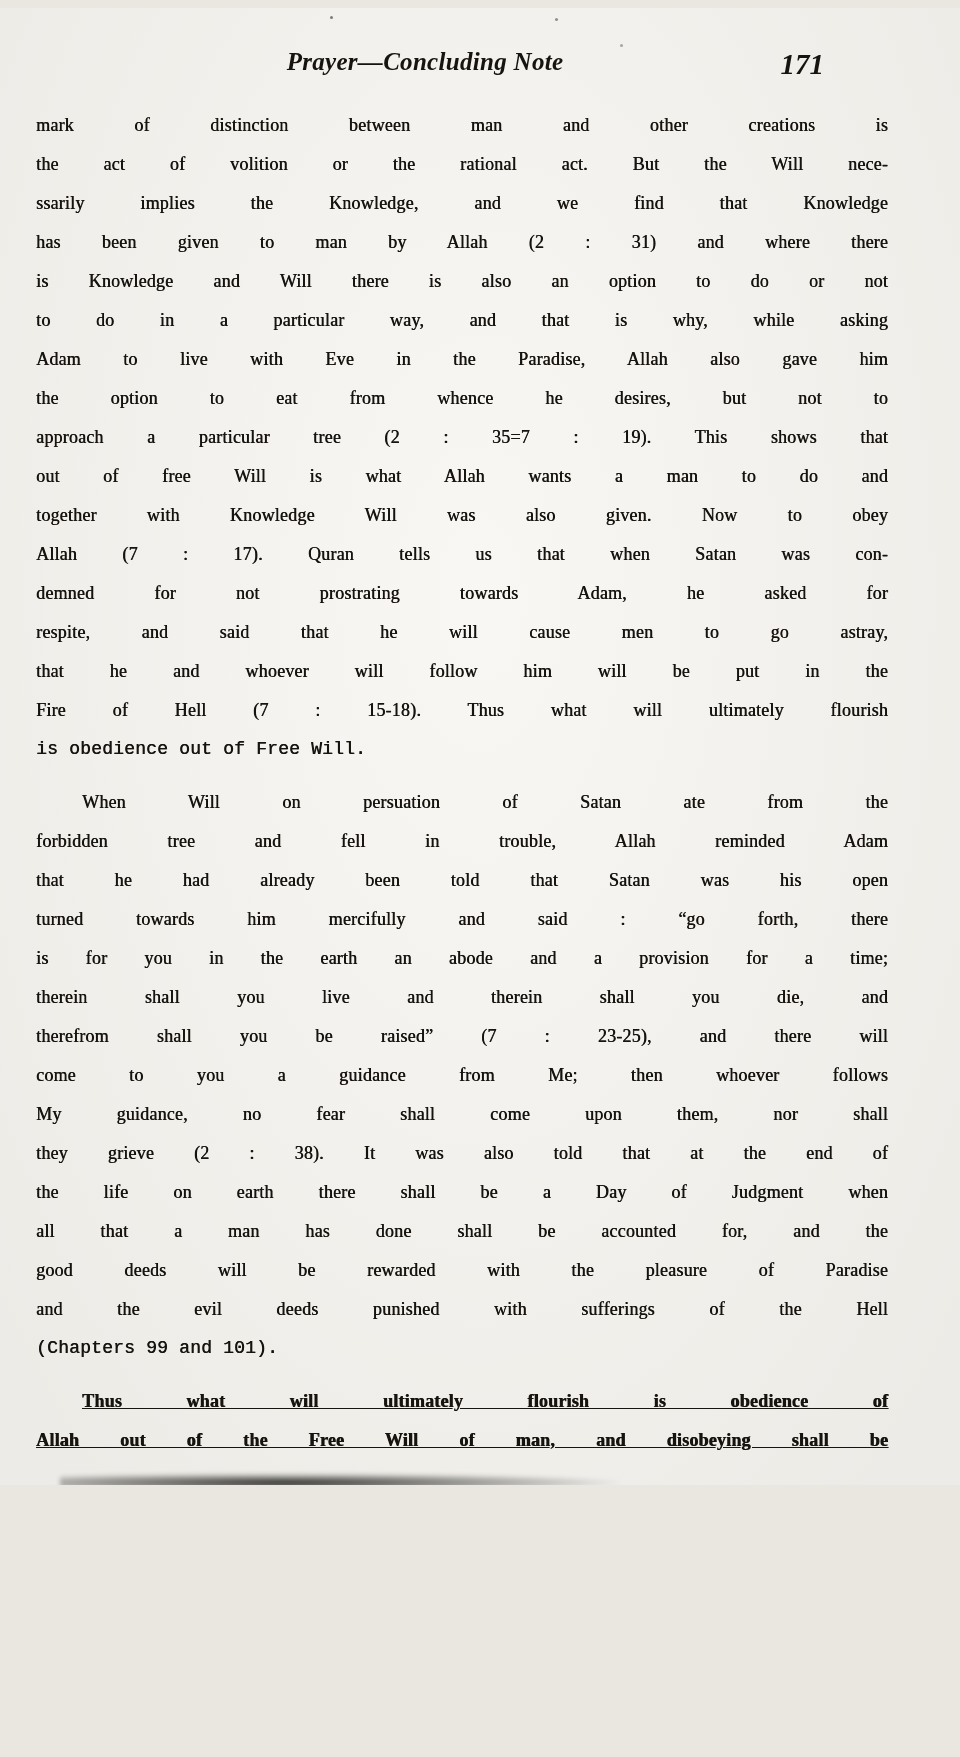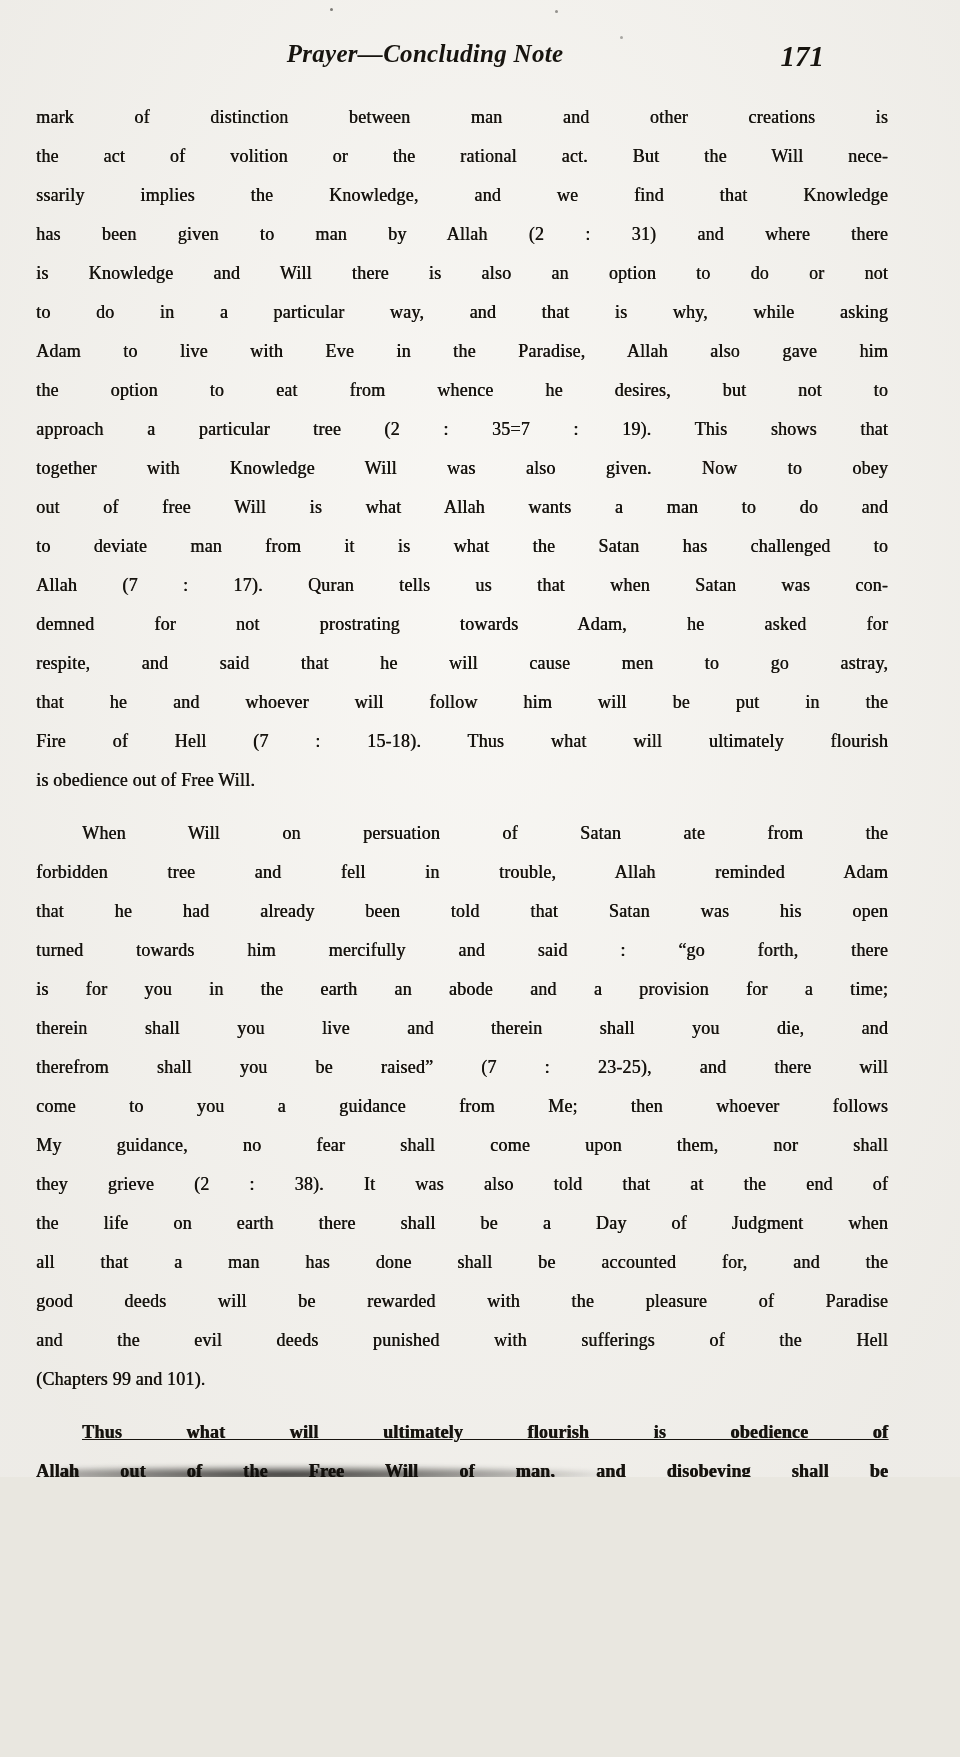--- a/index.html
+++ b/index.html
@@ -4,21 +4,21 @@
 <style>
   html, body {
     margin: 0;
     padding: 0;
     background: #e9e7e0;
   }
   .page {
     position: relative;
     width: 960px;
     height: 1477px;
-    margin: 0 auto;
+    margin: 8px auto;
     background: var(--paper, #f5f3ee);
     background-image:
       radial-gradient(ellipse at 50% 40%, rgba(255,255,255,0.35), rgba(0,0,0,0.03) 90%);
     color: var(--ink, #17140f);
     font-family: "Liberation Serif", "DejaVu Serif", serif;
     overflow: hidden;
   }
   .scan-specks {
     position: absolute;
     top: 8px; left: 330px;
@@ -62,21 +62,21 @@
   .paragraph.heavy {
     font-weight: 700;
     text-shadow: 0.6px 0 0 currentColor;
     text-decoration: underline;
   }
   .text-line {
     text-align: justify;
     text-align-last: justify;
     white-space: normal;
   }
-  .text-line.no-justify { text-align-last: left; }
+  .text-line.no-justify { text-align-last: left; font-family: Liberation Mono, monospace; }
   .text-line.first-line { padding-left: 46px; }
   .bottom-smudge {
     position: absolute;
     bottom: -4px;
     left: 60px;
     width: 560px;
     height: 16px;
     background: radial-gradient(ellipse at 40% 60%, rgba(15,14,12,0.85), rgba(15,14,12,0.0) 72%);
     filter: blur(2px);
   }
@@ -96,23 +96,22 @@
       <div class="paragraph">
         <div class="text-line">mark of distinction between man and other creations is</div>
         <div class="text-line">the act of volition or the rational act. But the Will nece-</div>
         <div class="text-line">ssarily implies the Knowledge, and we find that Knowledge</div>
         <div class="text-line">has been given to man by Allah (2 : 31) and where there</div>
         <div class="text-line">is Knowledge and Will there is also an option to do or not</div>
         <div class="text-line">to do in a particular way, and that is why, while asking</div>
         <div class="text-line">Adam to live with Eve in the Paradise, Allah also gave him</div>
         <div class="text-line">the option to eat from whence he desires, but not to</div>
         <div class="text-line">approach a particular tree (2 : 35=7 : 19). This shows that</div>
+        <div class="text-line">out of free Will is what Allah wants a man to do and</div>
         <div class="text-line">together with Knowledge Will was also given. Now to obey</div>
-        <div class="text-line">out of free Will is what Allah wants a man to do and</div>
-        <div class="text-line">to deviate man from it is what the Satan has challenged to</div>
         <div class="text-line">Allah (7 : 17). Quran tells us that when Satan was con-</div>
         <div class="text-line">demned for not prostrating towards Adam, he asked for</div>
         <div class="text-line">respite, and said that he will cause men to go astray,</div>
         <div class="text-line">that he and whoever will follow him will be put in the</div>
         <div class="text-line">Fire of Hell (7 : 15-18). Thus what will ultimately flourish</div>
         <div class="text-line no-justify">is obedience out of Free Will.</div>
       </div>
       <div class="paragraph">
         <div class="text-line first-line">When Will on persuation of Satan ate from the</div>
         <div class="text-line">forbidden tree and fell in trouble, Allah reminded Adam</div>

